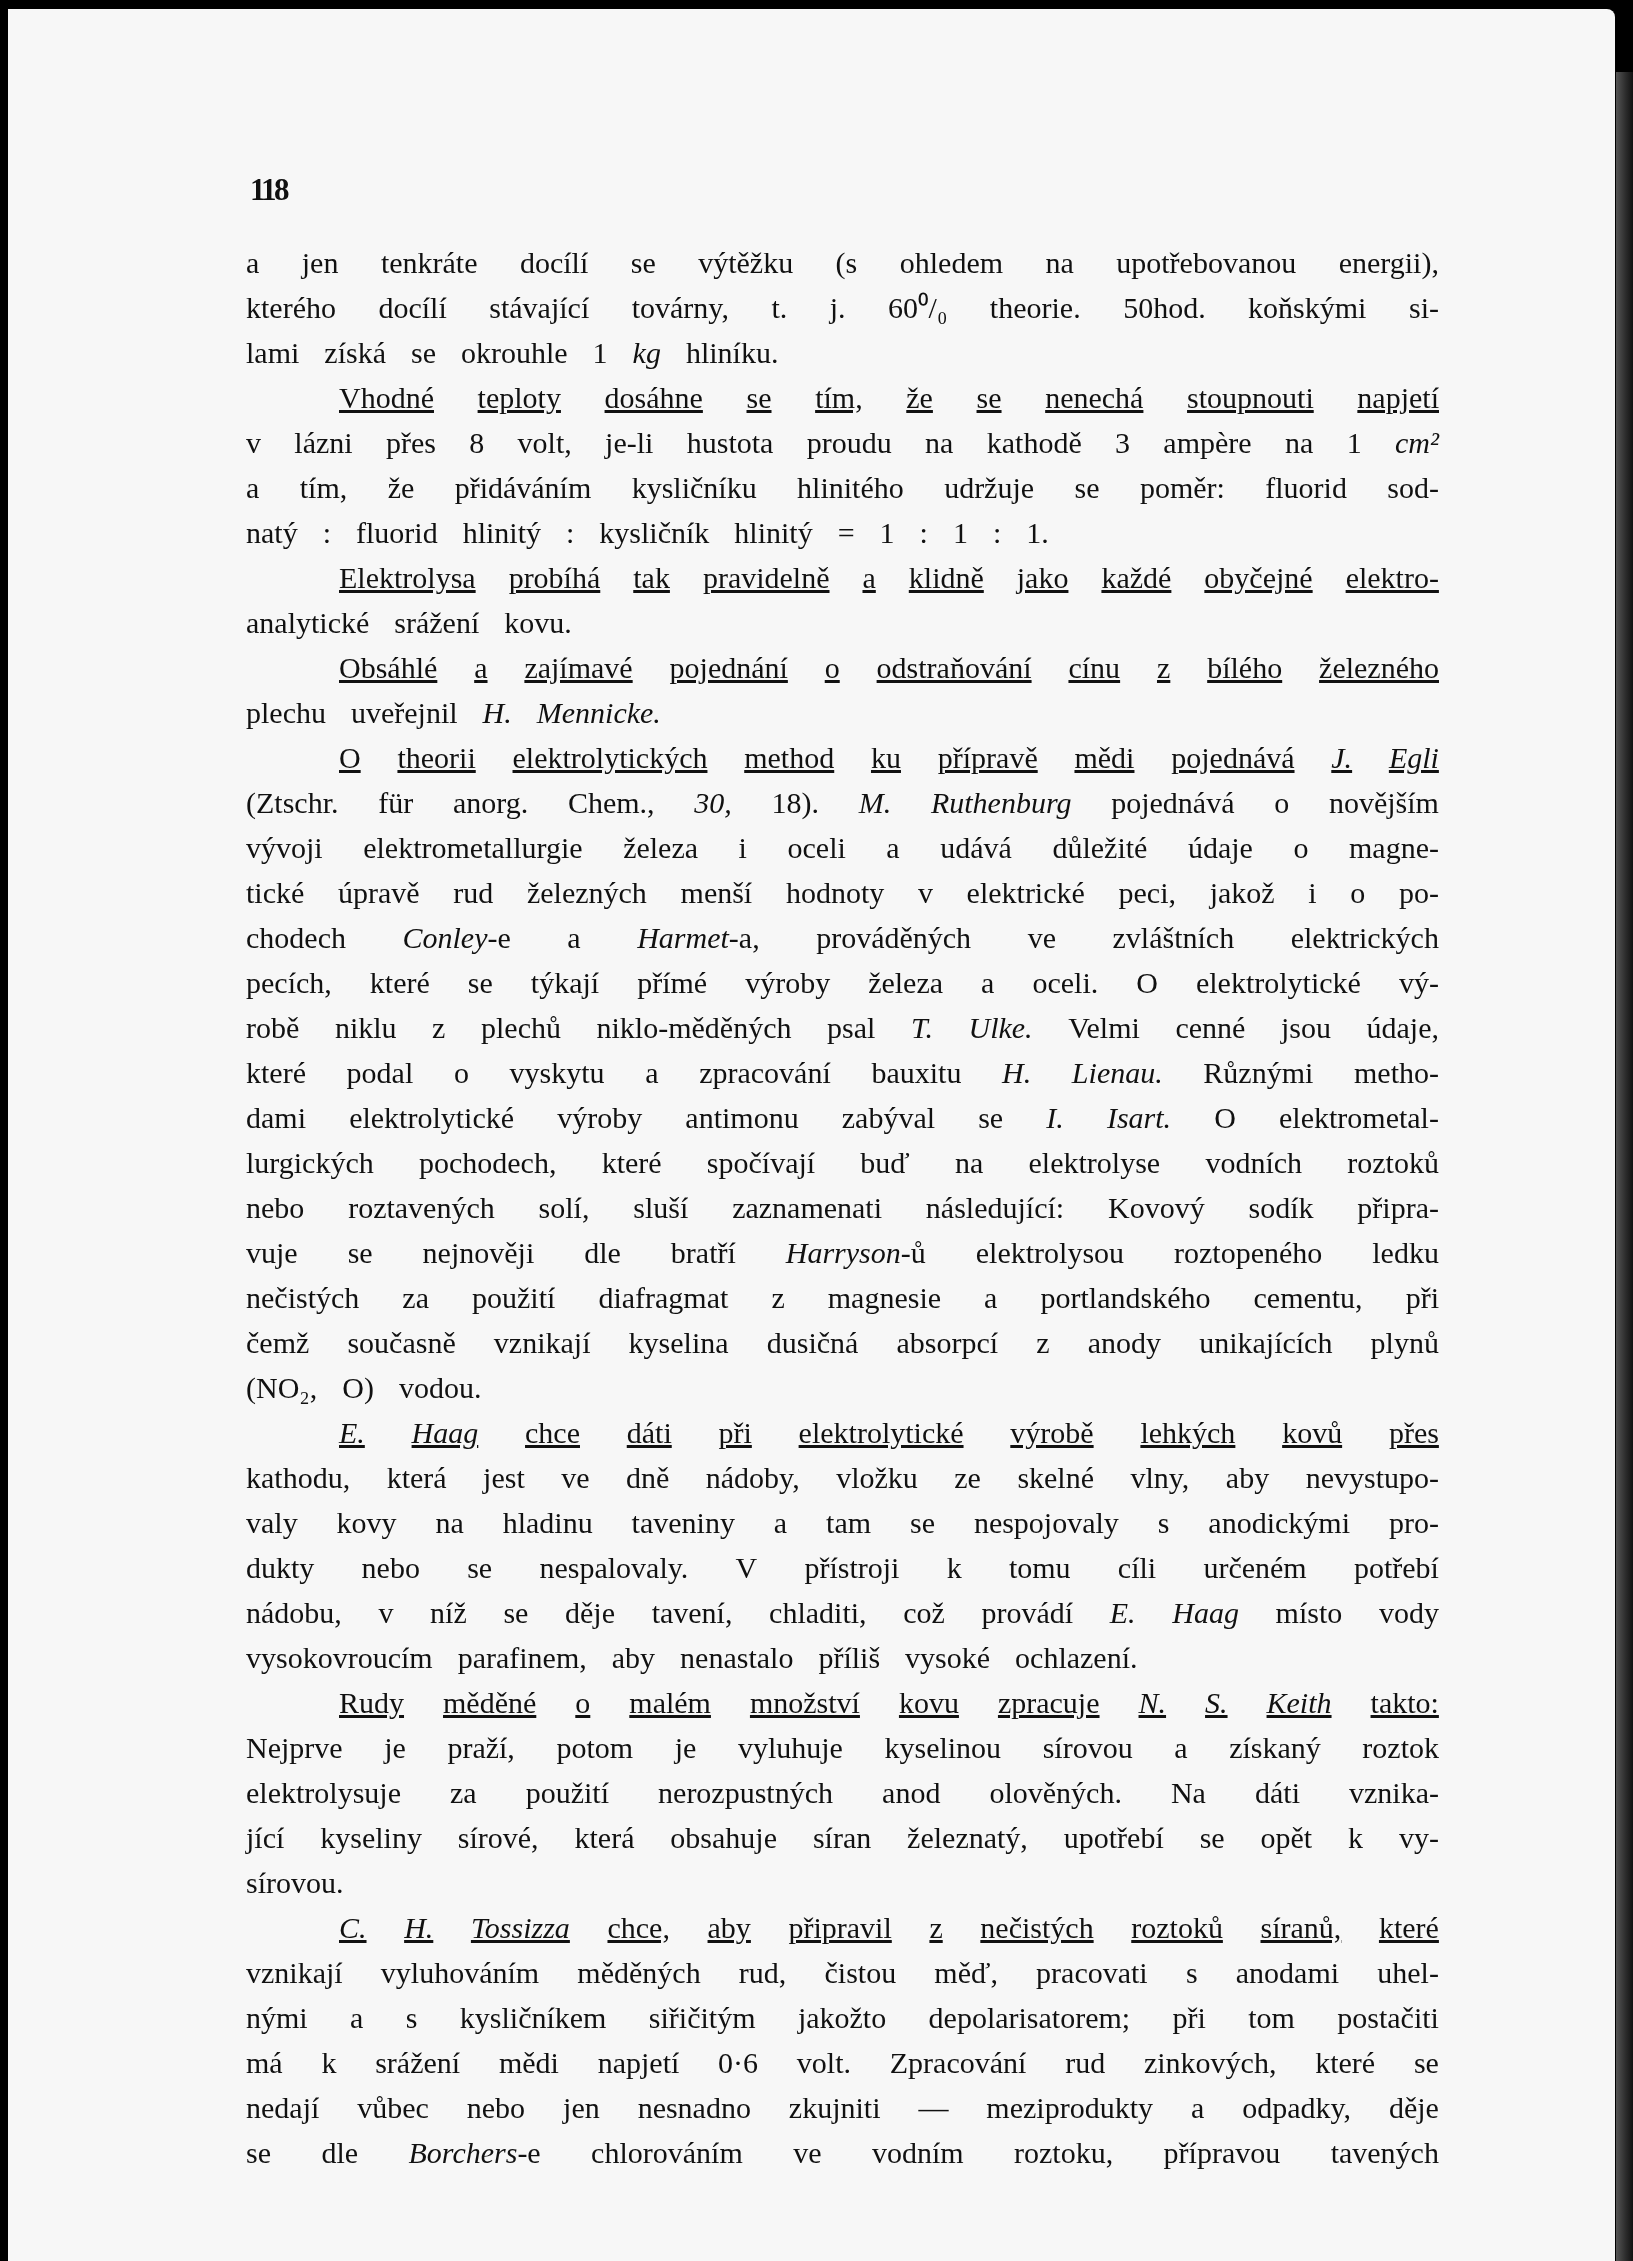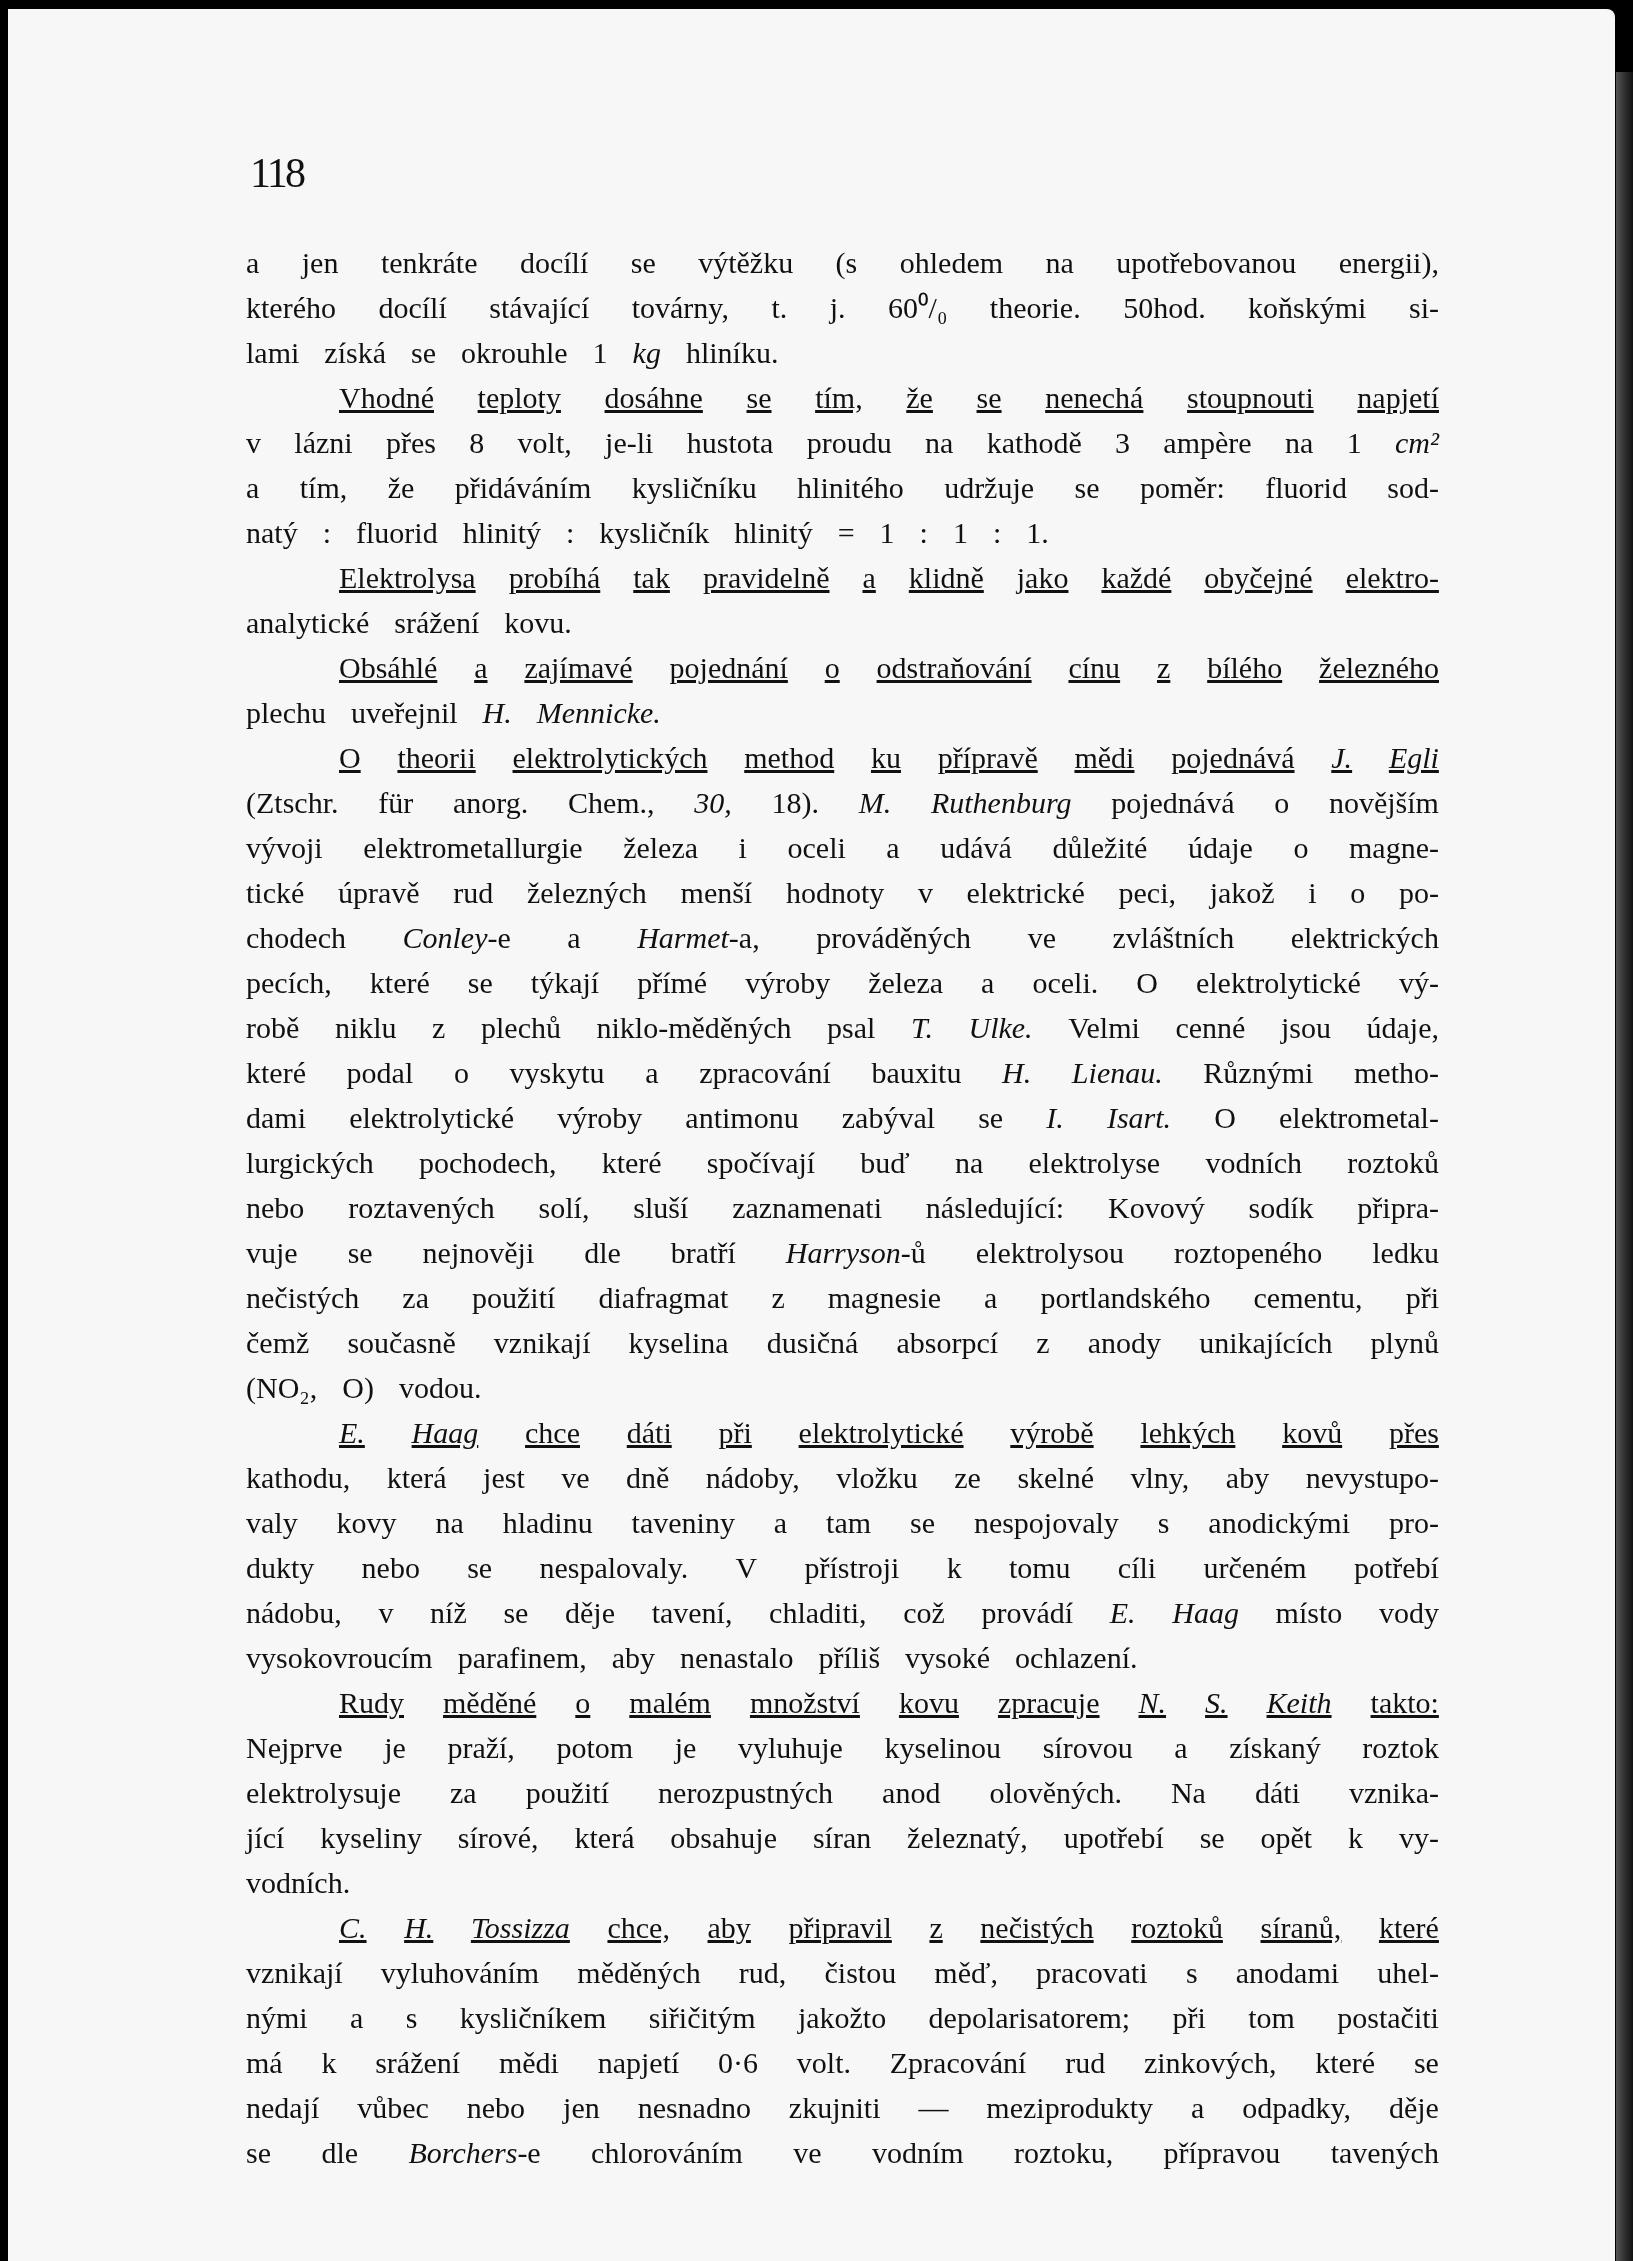--- a/index.html
+++ b/index.html
@@ -13,24 +13,25 @@
     width: 1607px; height: 2491px;
     background: #f7f7f7;
     border-top-right-radius: 8.1px;
     border-bottom-right-radius: 6.3px;
   }
   .edge-strip {
     position: absolute; left: 1616px; top: 72px; width: 17px; height: 2442px;
     background: linear-gradient(90deg, #555 0%, #2a2a2a 60%, #111 100%);
   }
   .page-number {
-    position: absolute; left: 250px; top: 158px;
-    font-size: 42px; line-height: 31px; color: #111;
+    position: absolute; left: 250px; top: 174px;
+    font-size: 31px; line-height: 31px; color: #111;
     font-family: "Liberation Serif", serif;
     letter-spacing: -2.7px;
+    font-weight: bold;
   }
   .text-block {
     position: absolute; left: 246px; top: 240px; width: 1193px;
     color: #111;
   }
   .line {
     height: 45px; line-height: 45px;
     font-size: 30px; white-space: nowrap;
     font-family: "Liberation Serif", serif;
     transform-origin: left center;
@@ -479,21 +480,21 @@
       <span class="word"><span>obsahuje</span></span>
       <span class="word"><span>síran</span></span>
       <span class="word"><span>železnatý,</span></span>
       <span class="word"><span>upotřebí</span></span>
       <span class="word"><span>se</span></span>
       <span class="word"><span>opět</span></span>
       <span class="word"><span>k</span></span>
       <span class="word"><span>vy-</span></span>
     </div>
     <div class="line last">
-      <span class="word"><span>vodních.</span></span>
+      <span class="word"><span>sírovou.</span></span>
     </div>
     <div class="line indent">
       <span class="word"><span class="it">C.</span></span>
       <span class="word"><span class="it">H.</span></span>
       <span class="word"><span class="it">Tossizza</span></span>
       <span class="word"><span>chce,</span></span>
       <span class="word"><span>aby</span></span>
       <span class="word"><span>připravil</span></span>
       <span class="word"><span>z</span></span>
       <span class="word"><span>nečistých</span></span>

